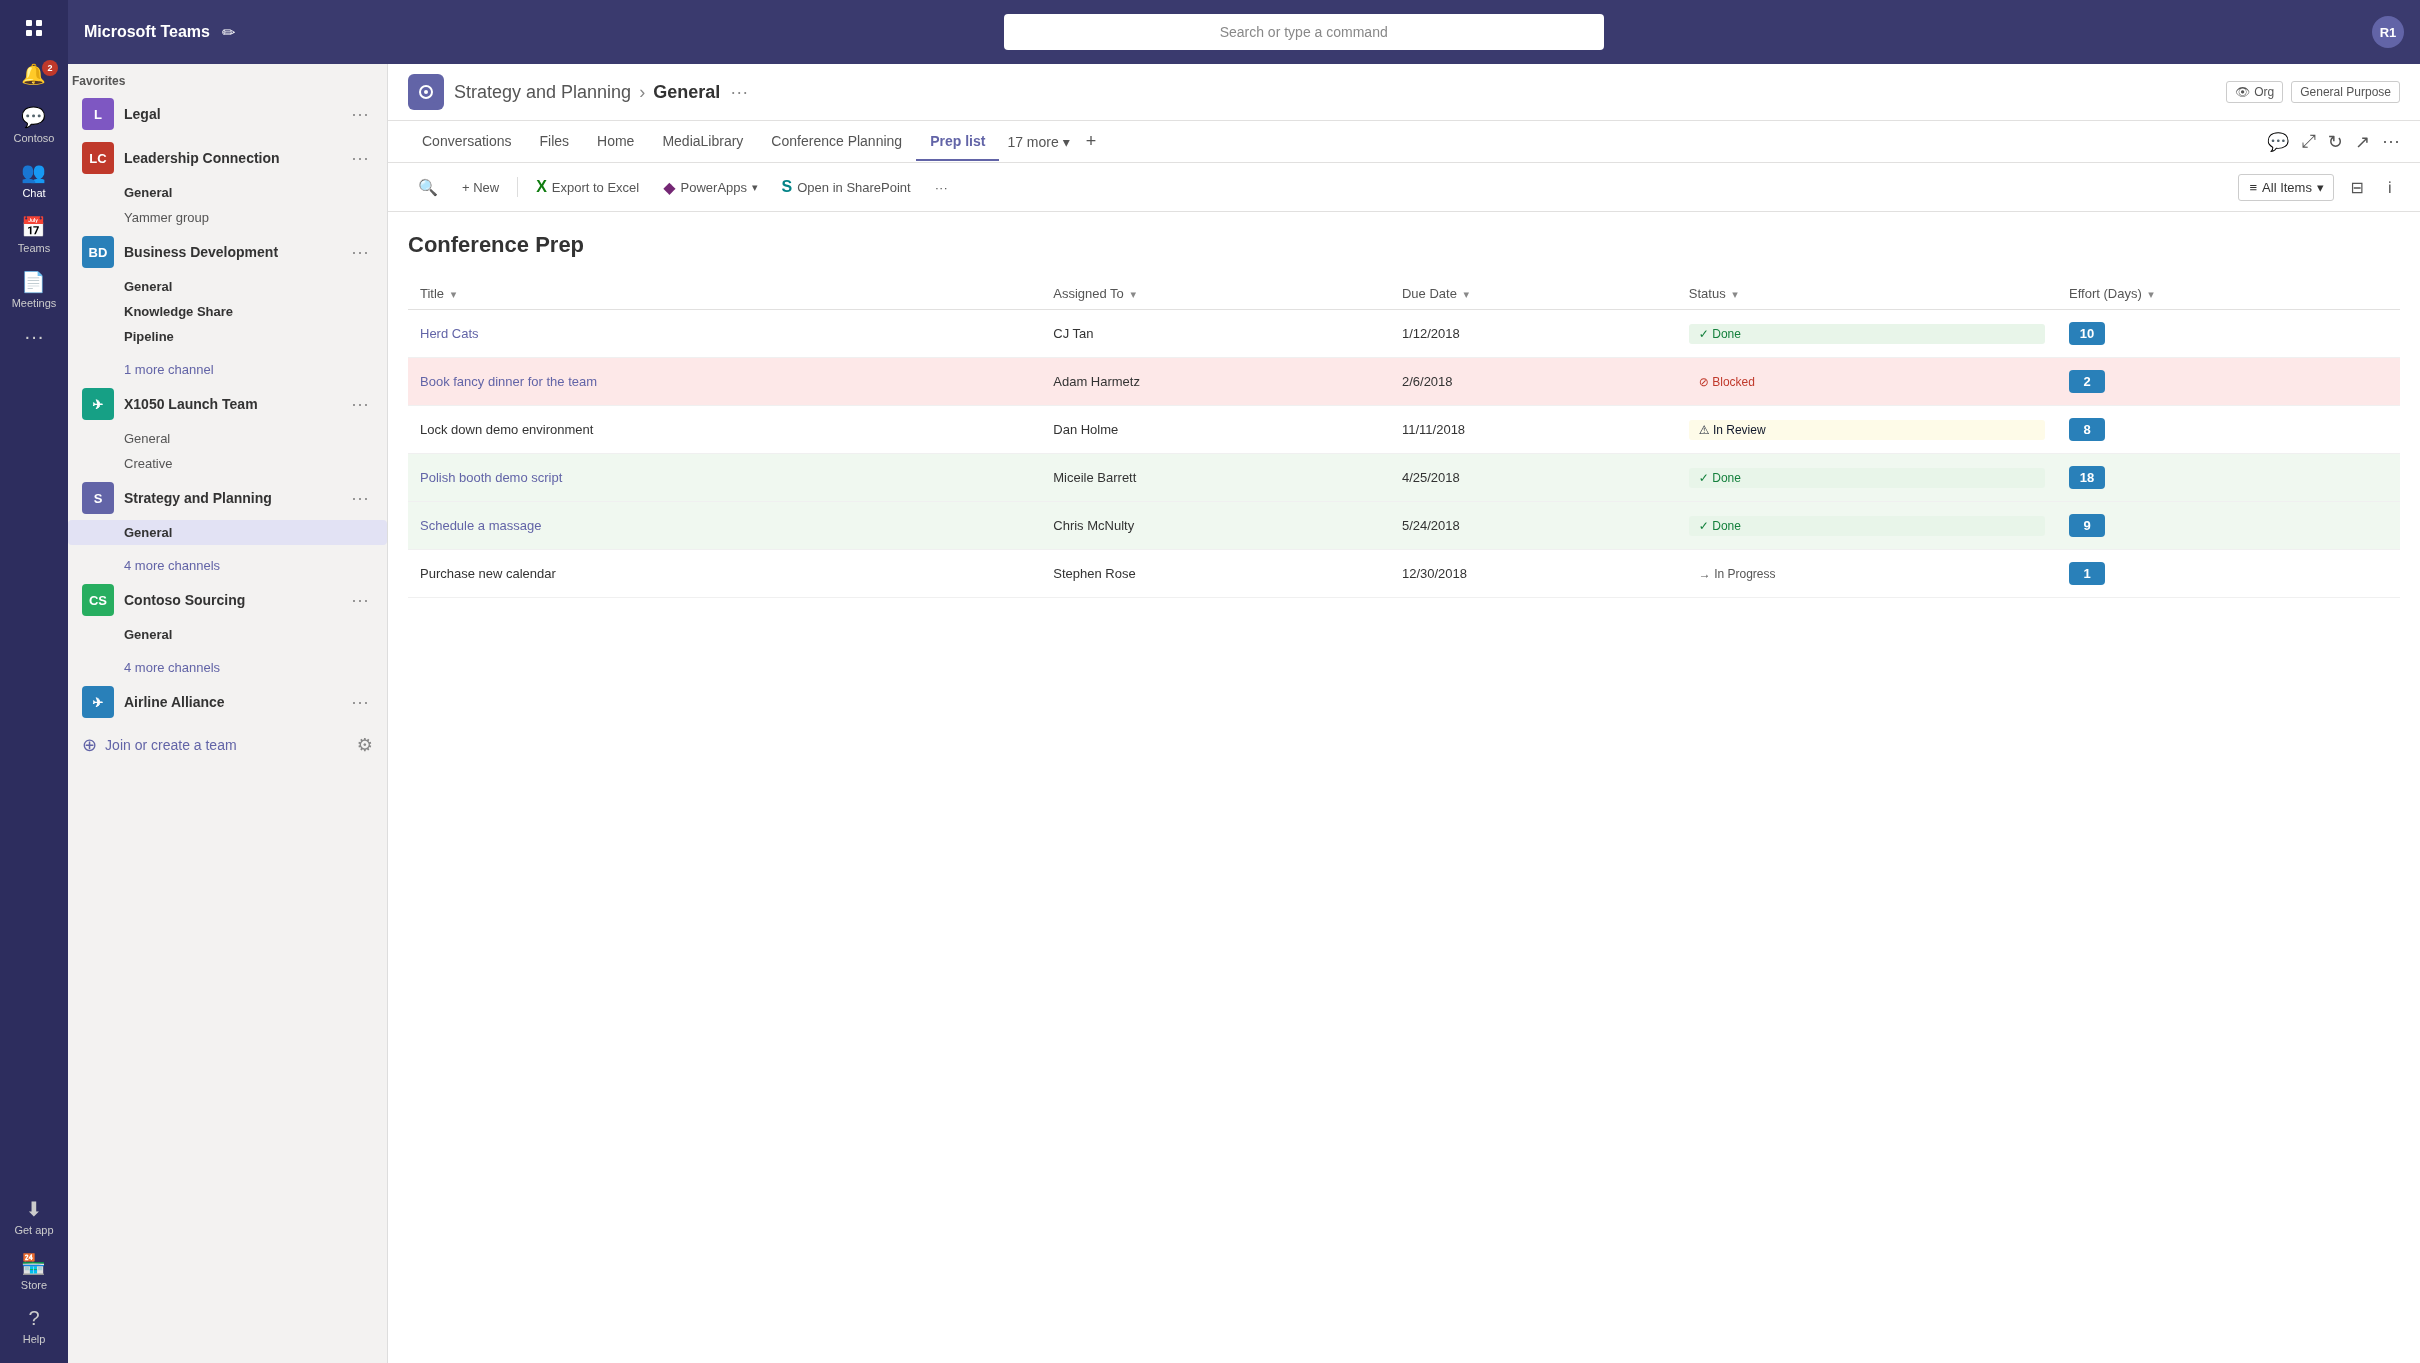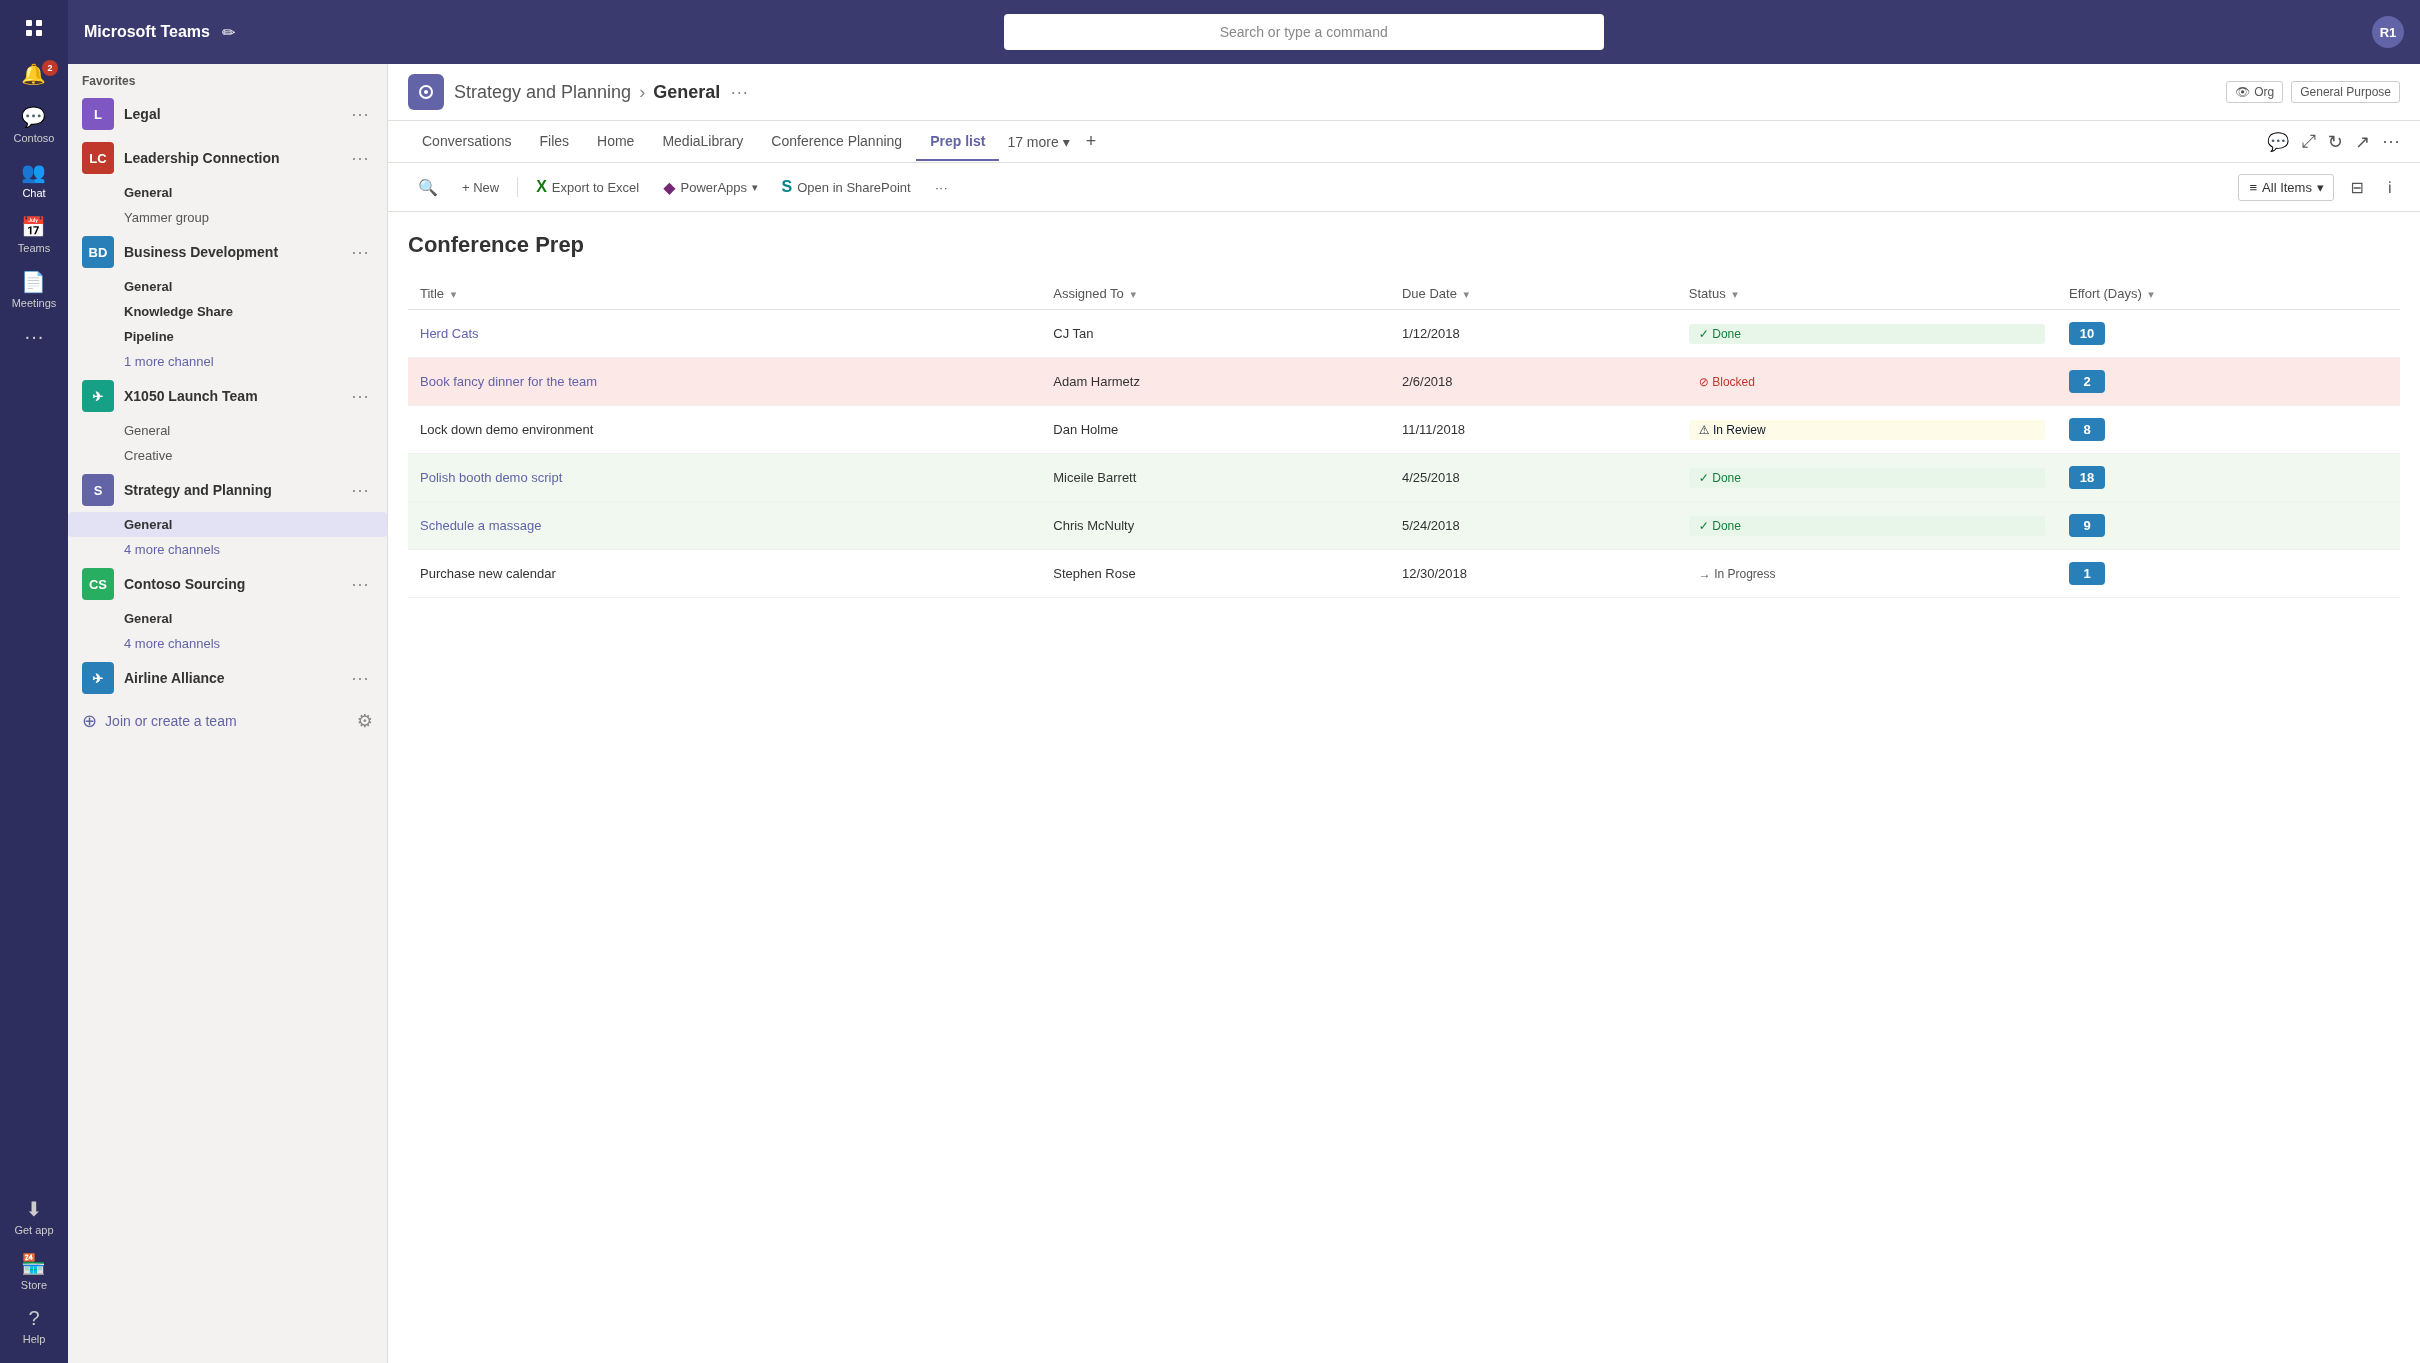--- a/index.html
+++ b/index.html
@@ -114,21 +114,21 @@
 
     
     .sidebar {
       width: 320px;
       background: #f3f2f1;
       overflow-y: auto;
       flex-shrink: 0;
       border-right: 1px solid #ddd;
     }
     .sidebar-section-label {
-      padding: 10px 14px 4px;
+      padding: 10px 4px 4px;
       font-size: 12px;
       font-weight: 600;
       color: #555;
     }
     .sidebar-team-item {
       display: flex;
       align-items: center;
       padding: 6px 14px;
       cursor: pointer;
       position: relative;
@@ -166,21 +166,21 @@
       display: flex;
       align-items: center;
     }
     .channel-item.active {
       background: #e2e2f4;
       color: #333;
       font-weight: 600;
       border-radius: 4px;
     }
     .channel-item.bold { font-weight: 700; color: #333; }
-    .channel-item.link { color: #6264a7; }
+    .channel-item.link { color: #6264a7; margin-top: 8px; }
     .sidebar-bottom {
       margin-top: auto;
       padding: 10px 14px;
       display: flex;
       align-items: center;
       cursor: pointer;
       color: #6264a7;
       font-size: 14px;
     }
     .sidebar-bottom-icon { margin-right: 8px; font-size: 18px; }

